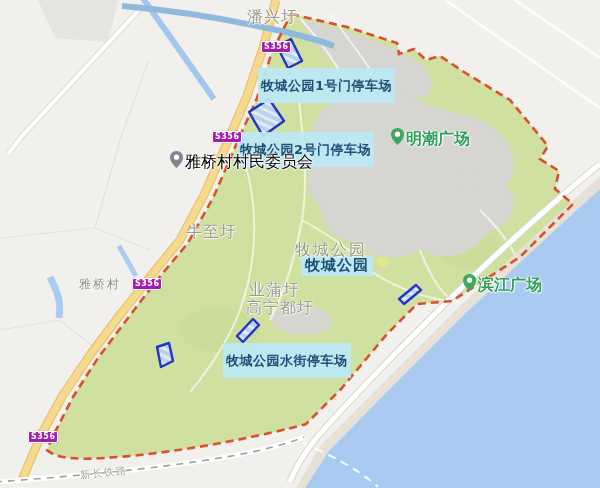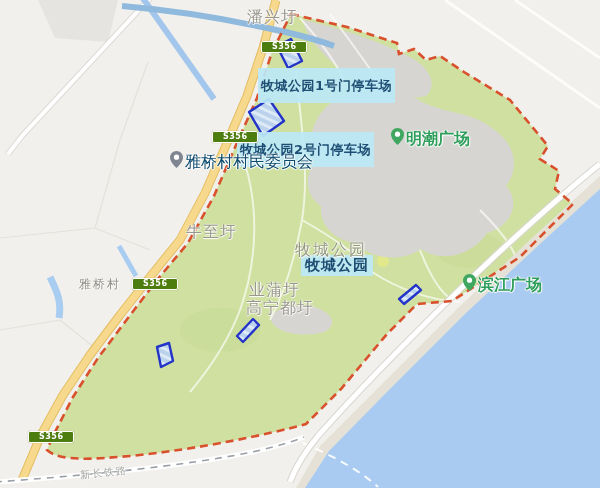--- a/index.html
+++ b/index.html
@@ -20,26 +20,26 @@
     letter-spacing:1px;text-shadow:0 0 2px #fff,0 1px 1px #fff,1px 0 1px #fff;
   }
   .village{font-size:12px;color:#8e8c84;letter-spacing:2px;text-align:center;}
   .park-base-label{color:#95987f;letter-spacing:2px;}
   .railway-label{font-size:10px;color:#a0a39f;transform:rotate(-6deg);letter-spacing:2px;}
   .poi{position:absolute;display:flex;align-items:flex-start;white-space:nowrap;}
   .poi-label{
     font-size:16px;font-weight:600;margin-left:2px;margin-top:1px;
     text-shadow:0 0 2px #fff,0 1px 1px #fff,1px 0 1px #fff,-1px 0 1px #fff;
   }
-  .committee .poi-label{color:#0c4a6e;font-weight:500;text-align:center;}
+  .committee .poi-label{color:#000000;font-weight:500;text-align:center;}
   .green-poi .poi-label{color:#2e9e5b;}
   .pin{width:13px;height:17px;display:inline-block;flex:0 0 auto;}
   .badge{
-    position:absolute;background:#4d7c0f;border:1px solid #fff;color:#fff;
-    font-size:8px;font-weight:700;line-height:1;padding:1px 10px;border-radius:2px;
+    position:absolute;background:#a21caf;border:1px solid #fff;color:#fff;
+    font-size:8px;font-weight:700;line-height:1;padding:1px 2px;border-radius:2px;
     box-shadow:0 0 1px rgba(120,80,20,.55);letter-spacing:.5px;
   }
 </style>
 </head>
 <body>
 
 <div id="map-root">
 
   <svg id="base-svg" width="600" height="488" viewBox="0 0 600 488">
     <defs>
@@ -112,20 +112,21 @@
       <polygon points="277,46 291,39 302,61 288,68"></polygon>
       <polygon points="249,112 269,99 284,121 263,136"></polygon>
       <polygon points="157,347 169,343 173,361 161,367"></polygon>
       <polygon points="237,336 253,319 259,325 243,342"></polygon>
       <polygon points="399,299 416,285 421,290 404,304"></polygon>
     </g>
   </svg>
 
   <div class="plabel" style="left:258px;top:68px">牧城公园1号门停车场</div>
   <div class="plabel" style="left:237px;top:132px">牧城公园2号门停车场</div>
+  <div class="plabel" style="left:223px;top:343px">牧城公园水街停车场</div>
   <div class="plabel park-main" style="left:301px;top:255px">牧城公园</div>
 
   <div class="gray-label park-base-label" style="left:295px;top:240px">牧城公园</div>
   <div class="gray-label" style="left:247px;top:7px">潘兴圩</div>
   <div class="gray-label village" style="left:79px;top:276px">雅桥村</div>
   <div class="gray-label" style="left:186px;top:222px">牛至圩</div>
   <div class="gray-label" style="left:249px;top:280px">业蒲圩</div>
   <div class="gray-label" style="left:246px;top:298px">高宁都圩</div>
   <div class="gray-label railway-label" style="left:80px;top:466px">新长铁路</div>
 

